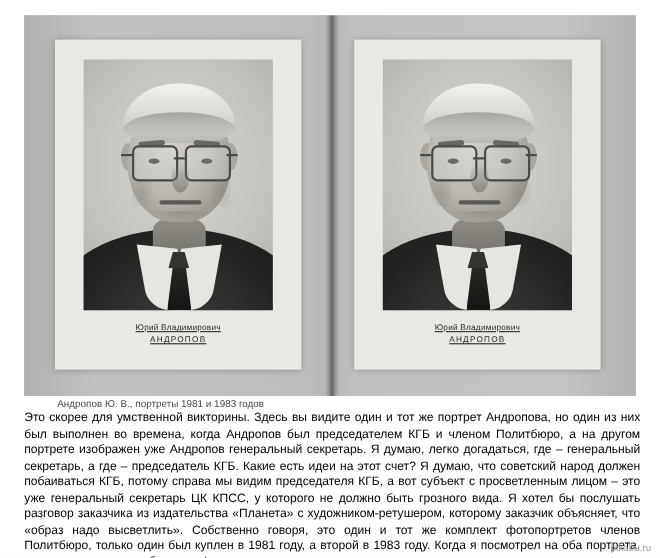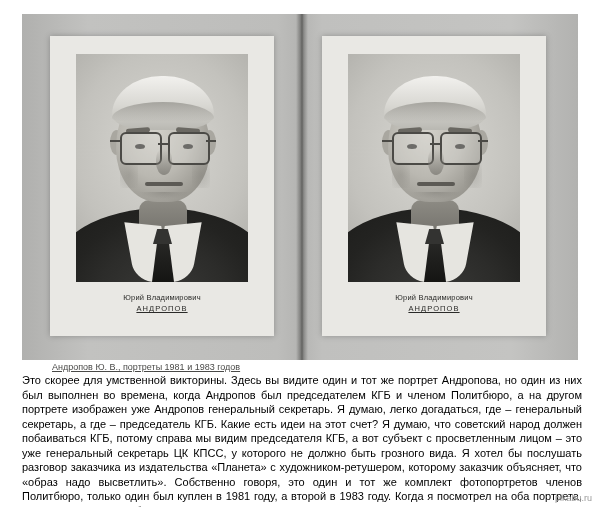--- a/index.html
+++ b/index.html
@@ -213,30 +213,29 @@
   .card-caption {
     position: absolute;
     left: 0; right: 0;
     top: 256px;
     text-align: center;
     color: #2a2a28;
     font-size: 7.5px;
     line-height: 11px;
     letter-spacing: .2px;
   }
-  .card-caption .name1 { display:block; }
+  .card-caption .name1 { display:block;text-decoration:underline; }
   .card-caption .name2 { display:block; letter-spacing: 1.1px; text-decoration: underline; }
 
   .figure-caption {
     position: absolute;
     left: 30px;
     top: 348px;
     font-size: 9px;
     color: #4a4a48;
-    text-decoration: underline;
   }
 
   
   .article {
     position: absolute;
     left: 22px;
     top: 373px;
     width: 560px;
     font-size: 11px;
     line-height: 14.5px;

